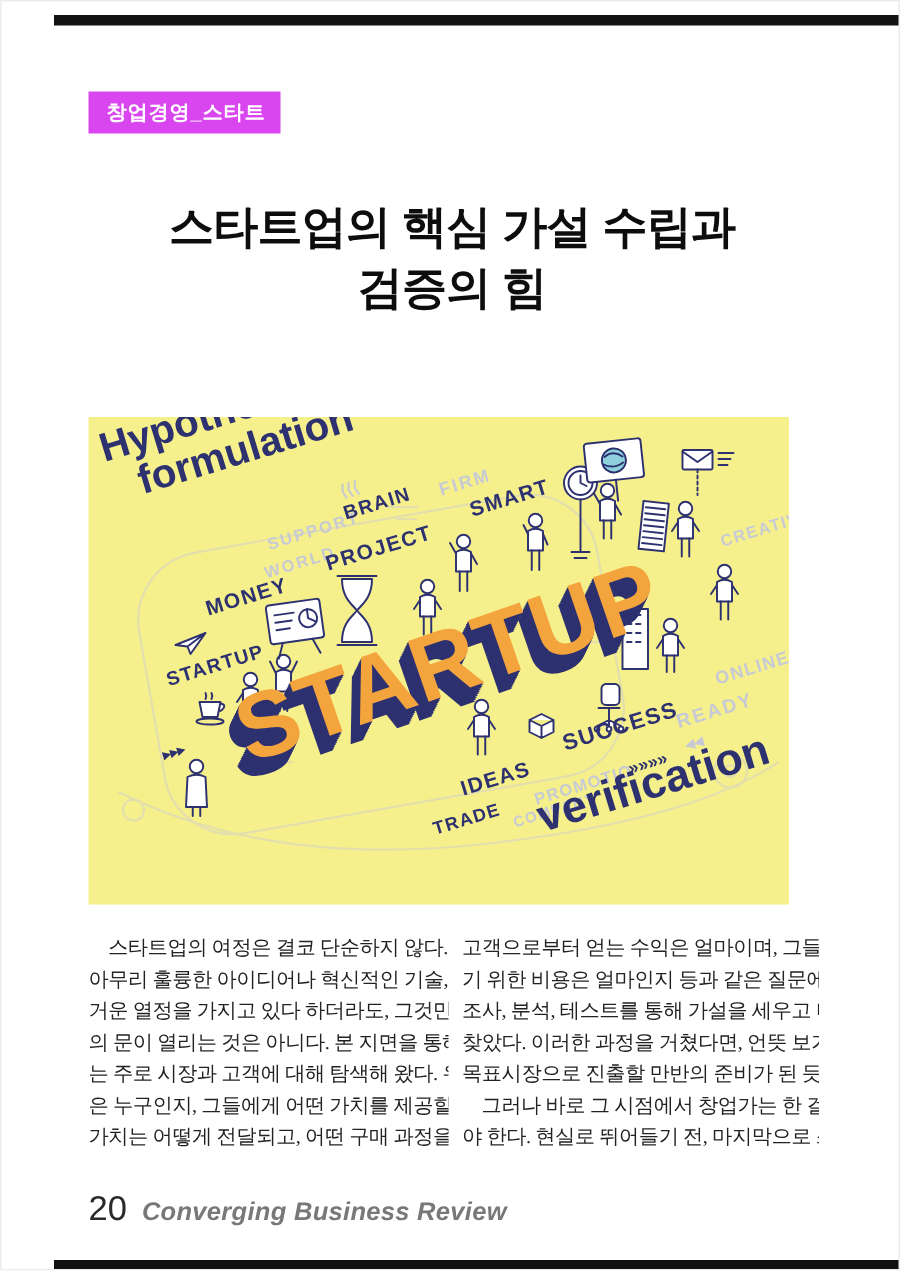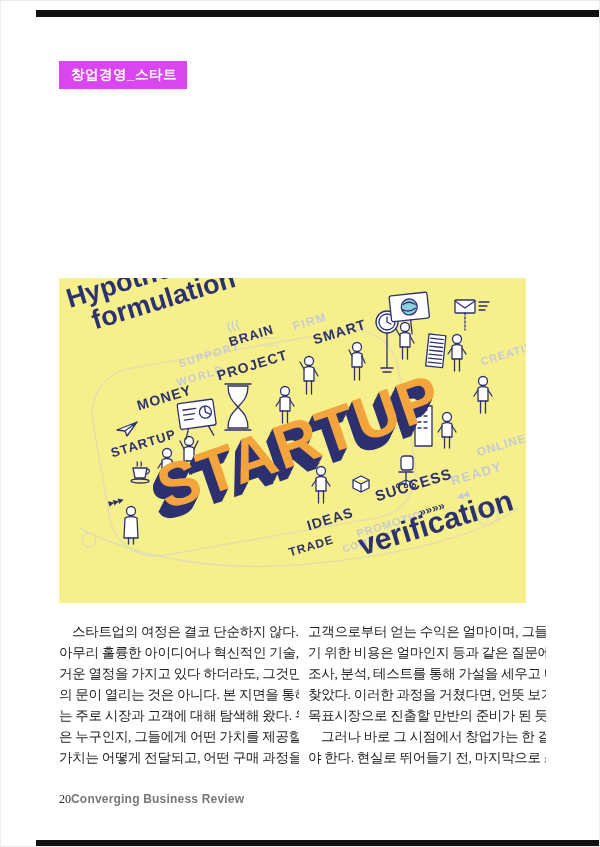--- a/index.html
+++ b/index.html
@@ -32,31 +32,35 @@
          transform:rotate(-17deg);transform-origin:left top;}
   .deco{position:absolute;left:0;top:0;}
   
   .col{position:absolute;top:620px;font-family:"Liberation Serif",serif;color:#222222;font-size:13.5px;}
   .col.left{left:58px;width:240px;} .col.right{left:307px;width:238px;}
   .line{height:21px;line-height:21px;text-align:justify;text-align-last:justify;white-space:nowrap;
         overflow:hidden;letter-spacing:-0.3px;}
   .line.endp{text-align-last:left;}
   .line.indent{text-indent:13px;}
   .footer{position:absolute;left:58px;top:791px;display:flex;align-items:baseline;}
-  .pageno{font-family:Liberation Serif, serif;font-size:12px;color:#2a2a2a;}
-  .journal{font-size:12px;font-weight:bold;color:#787878;margin-left:0;letter-spacing:0.2px;}
+  .pageno{font-family:Liberation Sans, sans-serif;font-size:23px;color:#2a2a2a;}
+  .journal{font-size:17px;font-weight:bold;color:#787878;margin-left:10px;letter-spacing:0.2px;font-style:italic;}
 </style>
 </head>
 <body>
 
 <div class="page">
   <div class="bar top"></div>
 
   <div class="badge">창업경영_스타트업</div>
 
+  <div class="title">
+    <div>스타트업의 핵심 가설 수립과</div>
+    <div>검증의 힘</div>
+  </div>
 
 
   <div class="illo">
 
     <svg class="deco" width="467" height="325" viewBox="0 0 467 325">
       <g fill="none" stroke="#e3dfad" stroke-width="1.5">
         <rect x="40" y="70" width="310" height="190" rx="46" transform="rotate(-10 195 165)"></rect>
         <path d="M20 250 Q120 300 260 285 T460 230"></path>
         <circle cx="428" cy="236" r="11"></circle>
           <circle cx="428" cy="236" r="4"></circle>

